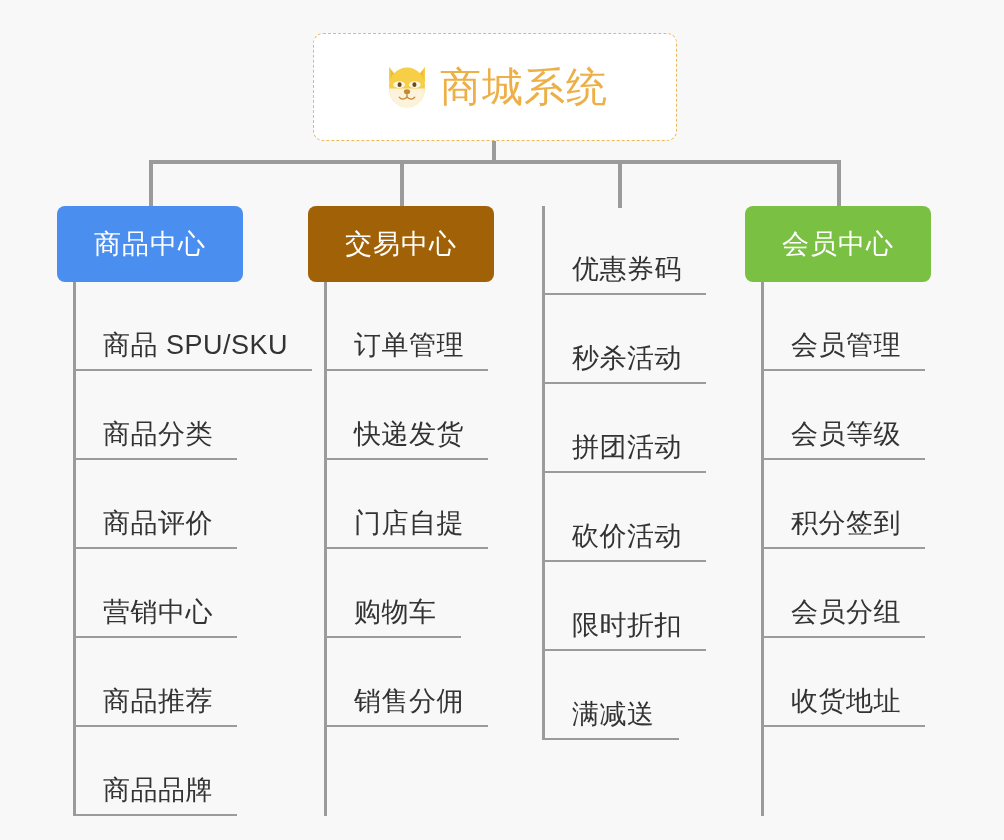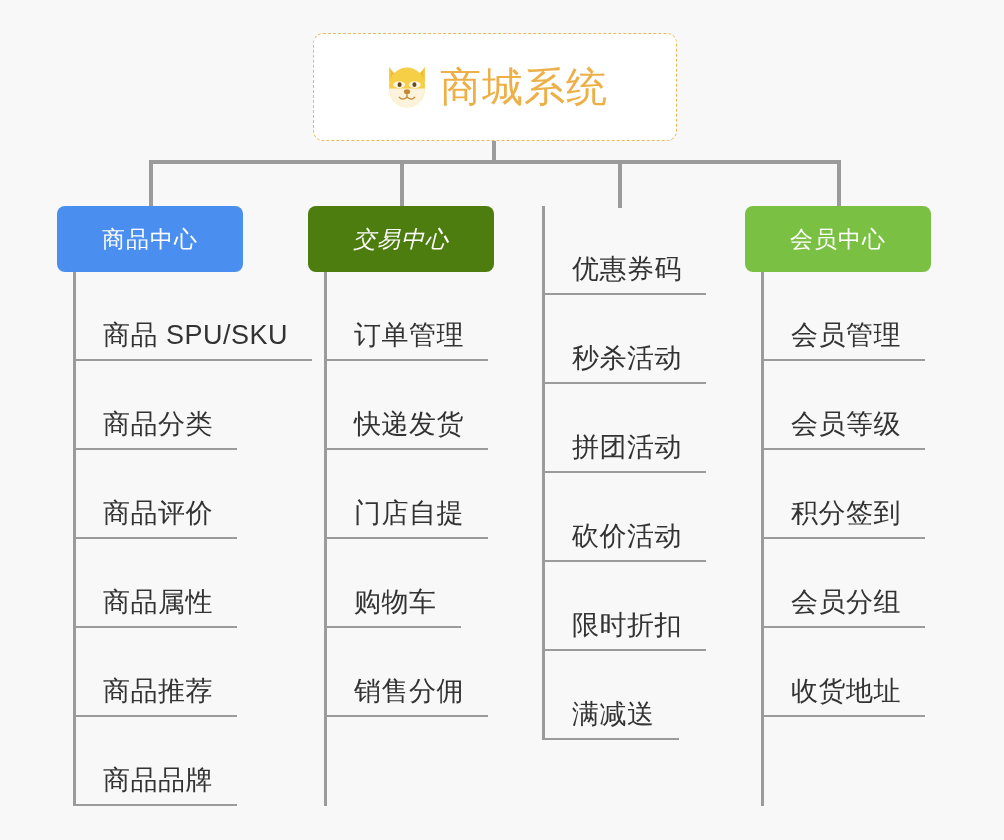--- a/index.html
+++ b/index.html
@@ -75,27 +75,27 @@
     height: 48px;
     background: #9b9b9b;
   }
 
   
   .branch {
     position: absolute;
     top: 206px;
   }
   .branch-header {
-    height: 66px;
+    height: 76px;
     border-radius: 8px;
     display: flex;
     align-items: center;
     justify-content: center;
     color: #ffffff;
-    font-size: 23px;
+    font-size: 27px;
     letter-spacing: 1px;
     box-sizing: border-box;
   }
 
   
   .leaf-area {
     position: relative;
     margin-top: 0;
   }
   .leaf-spine {
@@ -167,33 +167,33 @@
       <div class="leaf-item">
           <span class="leaf-label-wrap"><span class="leaf-label">商品 SPU/SKU</span></span>
         </div>
       <div class="leaf-item">
           <span class="leaf-label-wrap"><span class="leaf-label">商品分类</span></span>
         </div>
       <div class="leaf-item">
           <span class="leaf-label-wrap"><span class="leaf-label">商品评价</span></span>
         </div>
       <div class="leaf-item">
-          <span class="leaf-label-wrap"><span class="leaf-label">商品属性</span></span>
+          <span class="leaf-label-wrap"><span class="leaf-label">营销中心</span></span>
         </div>
       <div class="leaf-item">
           <span class="leaf-label-wrap"><span class="leaf-label">商品推荐</span></span>
         </div>
       <div class="leaf-item">
           <span class="leaf-label-wrap"><span class="leaf-label">商品品牌</span></span>
         </div>
     </div>
   </div>
 
   <div class="branch" style="left:308px;width:186px;">
-    <div class="branch-header" style="background: #4d7c0f; font-style: italic;">
+    <div class="branch-header" style="background: #a16207;">
       <span>交易中心</span>
     </div>
     <div class="leaf-area">
       <div class="leaf-spine" style="background: rgb(155, 155, 155); height: 534px;"></div>
       <div class="leaf-item">
           <span class="leaf-label-wrap"><span class="leaf-label">订单管理</span></span>
         </div>
       <div class="leaf-item">
           <span class="leaf-label-wrap"><span class="leaf-label">快递发货</span></span>
         </div>

